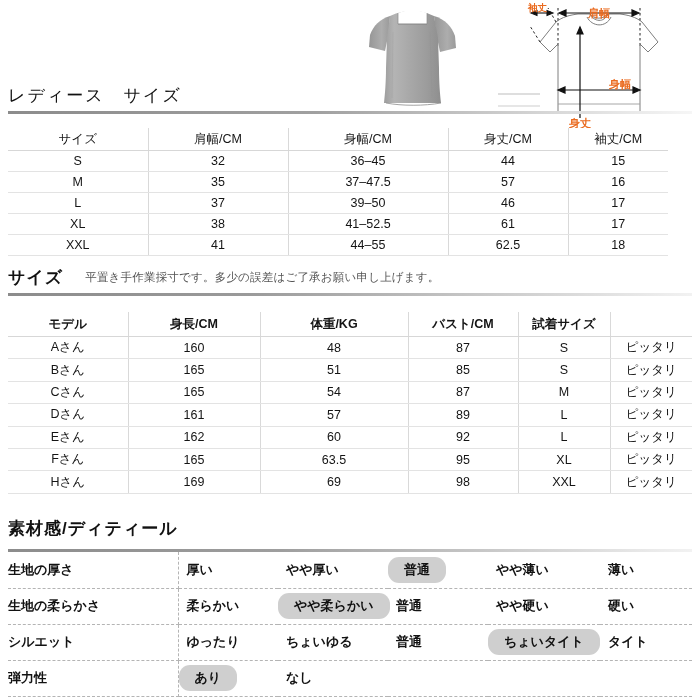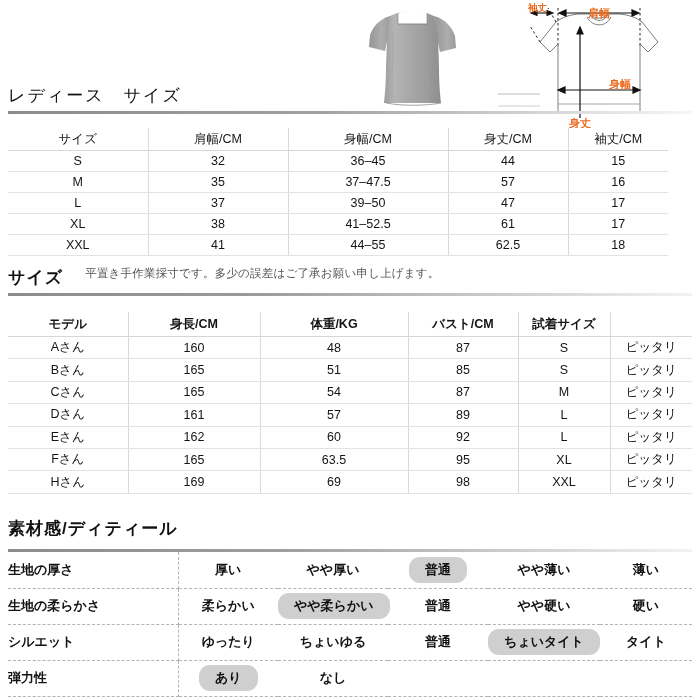--- a/index.html
+++ b/index.html
@@ -42,21 +42,21 @@
   }
 
   
   .section-head {
     position: absolute;
     left: 8px;
     width: 684px;
   }
   .section-head .head-row {
     display: flex;
-    align-items: flex-start;
+    align-items: center;
     gap: 22px;
     padding-bottom: 4px;
   }
   .sec-title {
     font-size: 17px;
     font-weight: 700;
     letter-spacing: 1px;
     color: #111;
     white-space: nowrap;
   }
@@ -150,21 +150,20 @@
   table.mat tr:last-child td { border-bottom: 1px dashed #b4b4b4; }
   td.mat-label {
     text-align: left;
     padding-left: 2px;
     width: 170px;
     border-right: 1px dashed #b4b4b4;
     white-space: nowrap;
     color: #121212;
   }
   td.mat-opt {
-    text-align: center;
     color: #121212;
     margin-top: 8px;
   }
   .pill {
     display: inline-block;
     padding: 4px 16px;
     border-radius: 11px;
     background: #cfcfcf;
     color: #111;
     white-space: nowrap;
@@ -310,21 +309,21 @@
       <td>M</td>
       <td class="vsep">35</td>
       <td class="vsep">37–47.5</td>
       <td class="vsep">57</td>
       <td class="vsep">16</td>
     </tr>
     <tr>
       <td>L</td>
       <td class="vsep">37</td>
       <td class="vsep">39–50</td>
-      <td class="vsep">47</td>
+      <td class="vsep">46</td>
       <td class="vsep">17</td>
     </tr>
     <tr>
       <td>XL</td>
       <td class="vsep">38</td>
       <td class="vsep">41–52.5</td>
       <td class="vsep">61</td>
       <td class="vsep">17</td>
     </tr>
     <tr>

